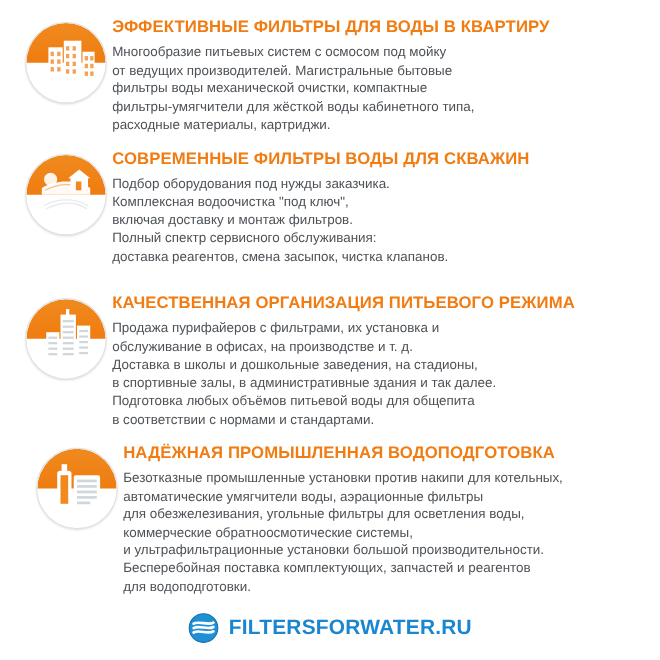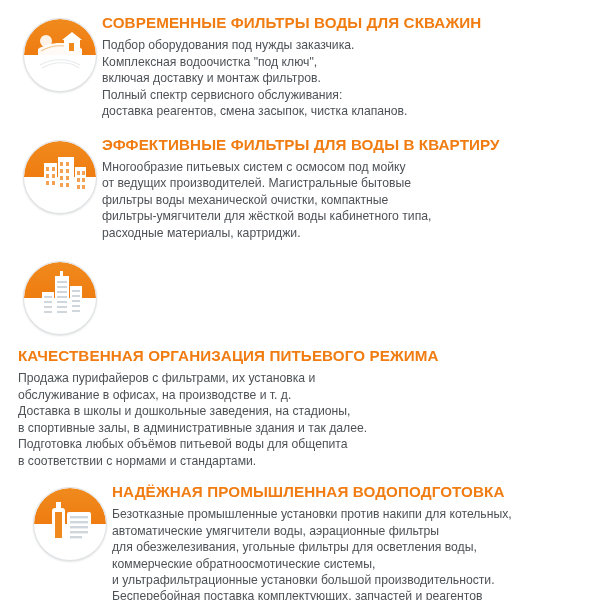--- a/index.html
+++ b/index.html
@@ -71,21 +71,21 @@
   }
   p.body {
     margin: 0;
     color: #4d5257;
     font-size: 12.2px;
     line-height: 16.4px;
     font-family: "Liberation Sans", sans-serif;
   }
   .sec1 { margin-top: 12px; }
   .sec2 { margin-top: 14px; }
-  .sec3 { margin-top: 14px; flex-direction: column; }
+  .sec3 { margin-top: 24px; }
   .sec4 { margin-top: 12px; padding-left: 28px; }
 
   .footer {
     margin-top: 16px;
     display: flex;
     align-items: center;
     justify-content: center;
     gap: 9px;
   }
   .logo-mark {
@@ -98,45 +98,20 @@
     font-size: 19px;
     font-weight: bold;
     letter-spacing: 0.2px;
     font-family: "Liberation Sans", sans-serif;
   }
 </style>
 </head>
 <body>
 
 <div class="page">
-
-  <div class="section sec1">
-    <div class="icon-col">
-      <div class="circle-icon">
-        <div class="half"></div>
-        <svg width="72" height="72" viewBox="0 0 72 72">
-          <g transform="translate(0,0)">
-            <path d="M14 44 C26 36, 46 36, 58 44 L58 52 L14 52 Z" fill="#ffffff"></path>
-            <path d="M16 46 C28 39, 44 39, 56 46" stroke="#e8eaec" stroke-width="1.2" fill="none"></path>
-            <path d="M18 49 C30 42, 46 42, 55 49" stroke="#e8eaec" stroke-width="1.2" fill="none"></path>
-            <path d="M14 30 C26 22, 46 22, 58 30 L58 36 L14 36 Z" fill="#ffffff" opacity="0.96"></path>
-            <path d="M17 32 C29 25, 45 25, 56 32" stroke="#f3c38a" stroke-width="1.1" fill="none"></path>
-            <rect x="40" y="20" width="16" height="12" fill="#ffffff"></rect>
-            <path d="M38 21 L48 13 L58 21 Z" fill="#ffffff"></path>
-            <rect x="45" y="24" width="5" height="8" fill="#f08a1e"></rect>
-            <circle cx="22" cy="22" r="6" fill="#ffffff" opacity="0.9"></circle>
-          </g>
-        </svg>
-      </div>
-    </div>
-    <div class="text-col">
-      <h2 class="heading">СОВРЕМЕННЫЕ ФИЛЬТРЫ ВОДЫ ДЛЯ СКВАЖИН</h2>
-      <p class="body">Подбор оборудования под нужды заказчика.<br>Комплексная водоочистка "под ключ",<br>включая доставку и монтаж фильтров.<br>Полный спектр сервисного обслуживания:<br>доставка реагентов, смена засыпок, чистка клапанов.</p>
-    </div>
-  </div>
 
   <div class="section sec2">
     <div class="icon-col">
       <div class="circle-icon">
         <div class="half"></div>
         <svg width="72" height="72" viewBox="0 0 72 72">
           <rect x="20" y="22" width="13" height="30" fill="#ffffff"></rect>
           <rect x="34" y="16" width="16" height="36" fill="#ffffff"></rect>
           <rect x="51" y="26" width="11" height="26" fill="#ffffff"></rect>
           <g fill="#f3a253">
@@ -163,20 +138,45 @@
           </g>
         </svg>
       </div>
     </div>
     <div class="text-col">
       <h2 class="heading">ЭФФЕКТИВНЫЕ ФИЛЬТРЫ ДЛЯ ВОДЫ В КВАРТИРУ</h2>
       <p class="body">Многообразие питьевых систем с осмосом под мойку<br>от ведущих производителей. Магистральные бытовые<br>фильтры воды механической очистки, компактные<br>фильтры-умягчители для жёсткой воды кабинетного типа,<br>расходные материалы, картриджи.</p>
     </div>
   </div>
 
+  <div class="section sec1">
+    <div class="icon-col">
+      <div class="circle-icon">
+        <div class="half"></div>
+        <svg width="72" height="72" viewBox="0 0 72 72">
+          <g transform="translate(0,0)">
+            <path d="M14 44 C26 36, 46 36, 58 44 L58 52 L14 52 Z" fill="#ffffff"></path>
+            <path d="M16 46 C28 39, 44 39, 56 46" stroke="#e8eaec" stroke-width="1.2" fill="none"></path>
+            <path d="M18 49 C30 42, 46 42, 55 49" stroke="#e8eaec" stroke-width="1.2" fill="none"></path>
+            <path d="M14 30 C26 22, 46 22, 58 30 L58 36 L14 36 Z" fill="#ffffff" opacity="0.96"></path>
+            <path d="M17 32 C29 25, 45 25, 56 32" stroke="#f3c38a" stroke-width="1.1" fill="none"></path>
+            <rect x="40" y="20" width="16" height="12" fill="#ffffff"></rect>
+            <path d="M38 21 L48 13 L58 21 Z" fill="#ffffff"></path>
+            <rect x="45" y="24" width="5" height="8" fill="#f08a1e"></rect>
+            <circle cx="22" cy="22" r="6" fill="#ffffff" opacity="0.9"></circle>
+          </g>
+        </svg>
+      </div>
+    </div>
+    <div class="text-col">
+      <h2 class="heading">СОВРЕМЕННЫЕ ФИЛЬТРЫ ВОДЫ ДЛЯ СКВАЖИН</h2>
+      <p class="body">Подбор оборудования под нужды заказчика.<br>Комплексная водоочистка "под ключ",<br>включая доставку и монтаж фильтров.<br>Полный спектр сервисного обслуживания:<br>доставка реагентов, смена засыпок, чистка клапанов.</p>
+    </div>
+  </div>
+
   <div class="section sec3">
     <div class="icon-col">
       <div class="circle-icon">
         <div class="half"></div>
         <svg width="72" height="72" viewBox="0 0 72 72">
           <rect x="18" y="30" width="12" height="24" fill="#ffffff"></rect>
           <rect x="31" y="14" width="14" height="40" fill="#ffffff"></rect>
           <rect x="46" y="24" width="12" height="30" fill="#ffffff"></rect>
           <rect x="36" y="9" width="3" height="6" fill="#ffffff"></rect>
           <g fill="#cfd6dc">
@@ -224,14 +224,26 @@
           <rect x="22" y="14" width="5" height="7" fill="#ffffff"></rect>
         </svg>
       </div>
     </div>
     <div class="text-col">
       <h2 class="heading">НАДЁЖНАЯ ПРОМЫШЛЕННАЯ ВОДОПОДГОТОВКА</h2>
       <p class="body">Безотказные промышленные установки против накипи для котельных,<br>автоматические умягчители воды, аэрационные фильтры<br>для обезжелезивания, угольные фильтры для осветления воды,<br>коммерческие обратноосмотические системы,<br>и ультрафильтрационные установки большой производительности.<br>Бесперебойная поставка комплектующих, запчастей и реагентов<br>для водоподготовки.</p>
     </div>
   </div>
 
+  <div class="footer">
+    <span class="logo-mark">
+      <svg width="28" height="28" viewBox="0 0 28 28">
+        <circle cx="14" cy="14" r="13" fill="#1f8fd6"></circle>
+        <circle cx="14" cy="14" r="13" fill="none" stroke="#1573ad" stroke-width="1"></circle>
+        <path d="M5 10 C10 7, 18 12, 23 9" stroke="#ffffff" stroke-width="2.4" fill="none" stroke-linecap="round"></path>
+        <path d="M5 14 C10 11, 18 16, 23 13" stroke="#ffffff" stroke-width="2.4" fill="none" stroke-linecap="round"></path>
+        <path d="M5 18 C10 15, 18 20, 23 17" stroke="#ffffff" stroke-width="2.4" fill="none" stroke-linecap="round"></path>
+      </svg>
+    </span>
+    <span class="logo-text">FILTERSFORWATER.RU</span>
+  </div>
 
 </div>
 
 </body></html>

